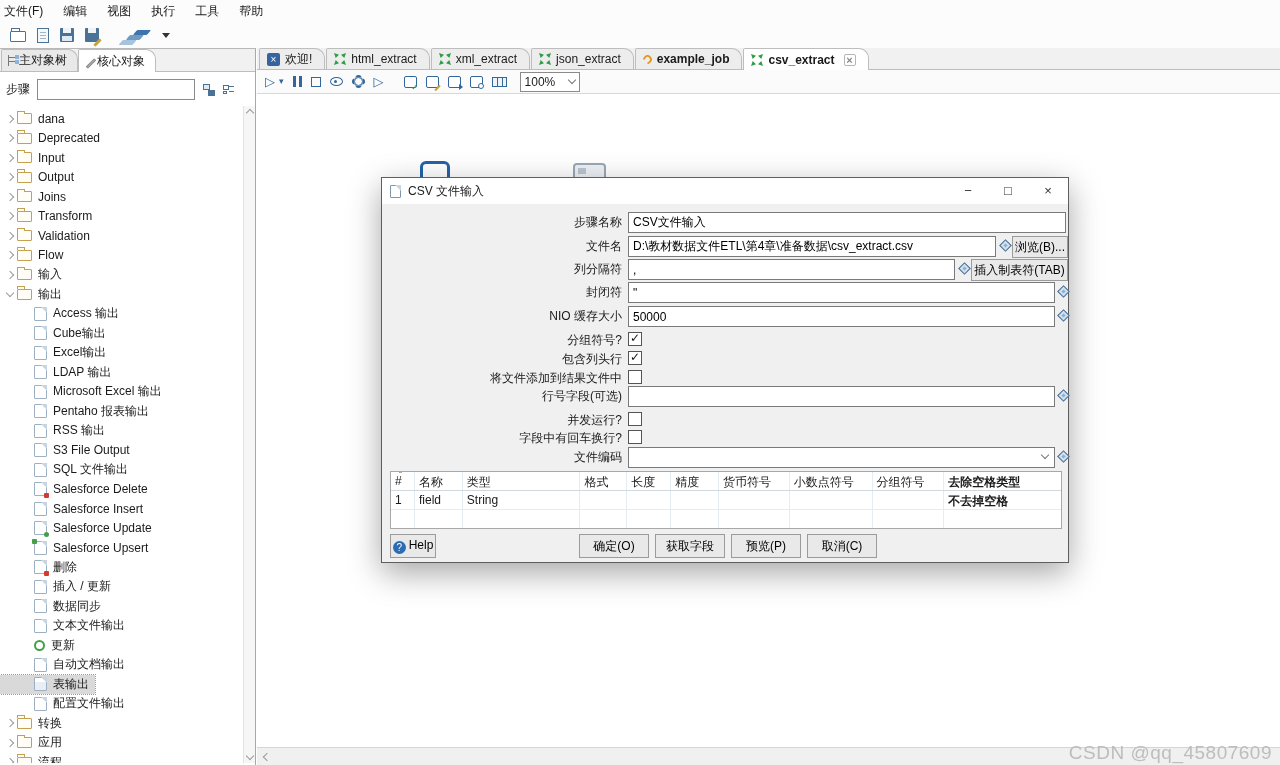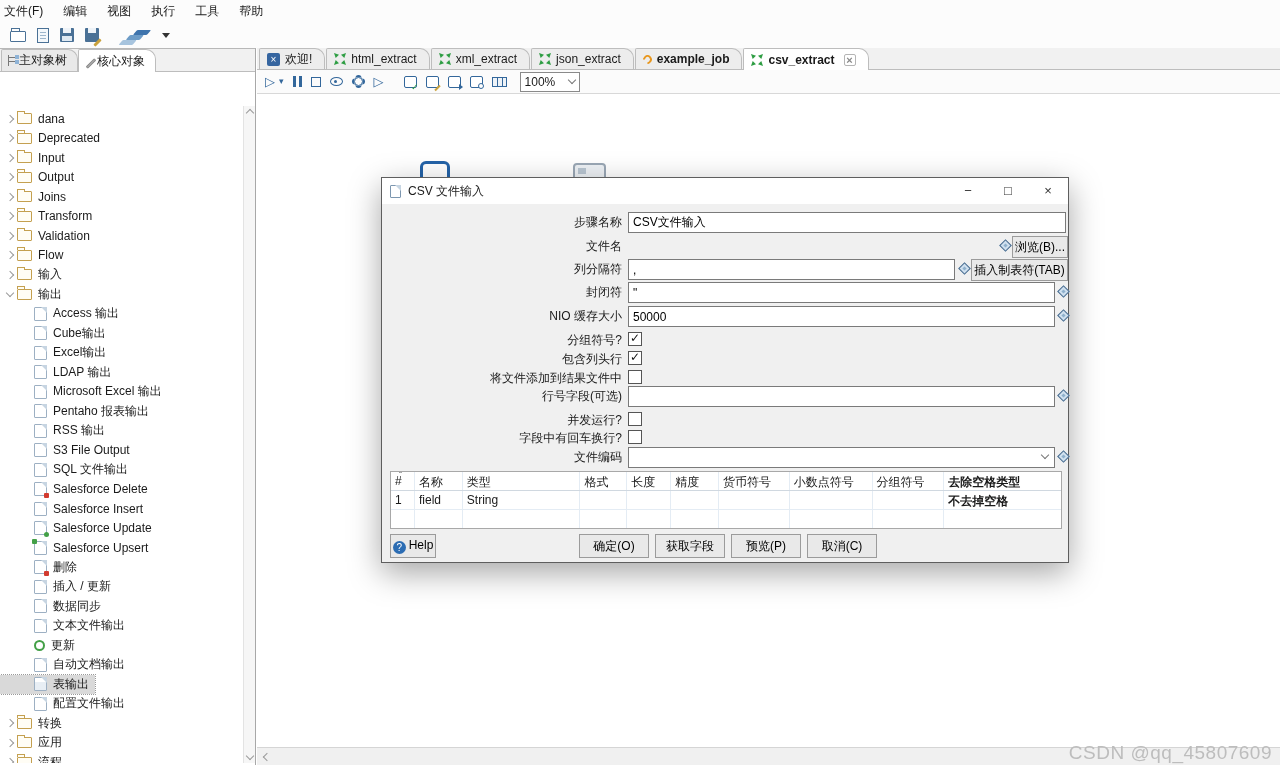--- a/index.html
+++ b/index.html
@@ -163,20 +163,28 @@
   <div class="ltabs">
     <div class="ltab">
       <span class="ico-minitree"></span>
       <span>主对象树</span>
     </div>
     <div class="ltab active">
       <span class="ico-pencil"></span>
       <span>核心对象</span>
     </div>
   </div>
+  <div class="searchrow">
+    <span class="slabel">步骤</span>
+    <input class="searchinput" value="" style="">
+    <span class="ico-nodes"></span>
+    <span class="ico-listview">
+        <i></i>
+      </span>
+  </div>
   <div class="tree">
       <div class="trow tf">
         <span class="chev"></span>
         <span class="fico"></span>
         <span class="tlabel">dana</span>
       </div>
       <div class="trow tf">
         <span class="chev"></span>
         <span class="fico"></span>
         <span class="tlabel">Deprecated</span>
@@ -404,20 +412,21 @@
     <span class="wctrl close">×</span>
   </div>
 
   <div class="frow" style="top:34px;">
     <span class="flabel">步骤名称</span>
     <input class="finput" style="left: 246px; width: 438px;" value="CSV文件输入">
   </div>
 
   <div class="frow" style="top:58px;">
     <span class="flabel">文件名</span>
+    <input class="finput" style="left: 246px; width: 368px;" value="D:\教材数据文件ETL\第4章\准备数据\csv_extract.csv">
     <span class="vardiamond" style="left:619px;"></span>
     <button class="dbtn" style="left:630px; width:56px;">浏览(B)...</button>
   </div>
 
   <div class="frow" style="top:81px;">
     <span class="flabel">列分隔符</span>
     <input class="finput" style="left: 246px; width: 327px;" value=",">
     <span class="vardiamond" style="left:578px;"></span>
     <button class="dbtn" style="left:589px; width:97px;">插入制表符(TAB)</button>
   </div>

